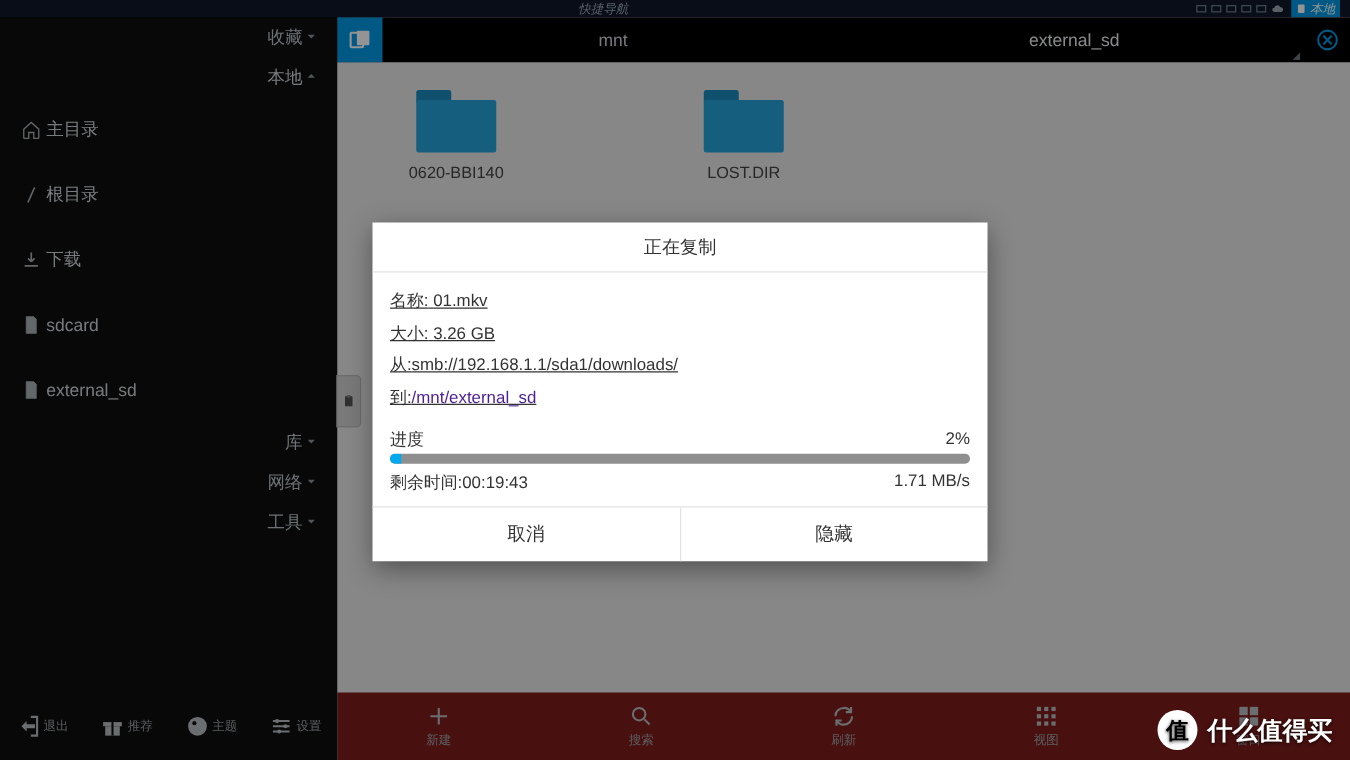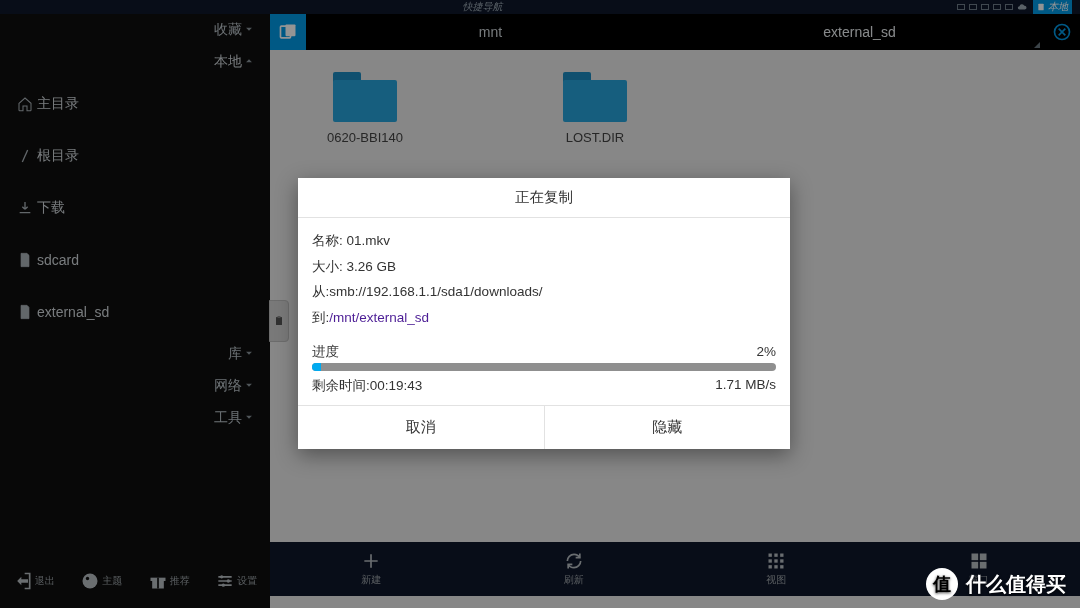--- a/index.html
+++ b/index.html
@@ -82,34 +82,34 @@
 
   
   .edge-tab{
     position:absolute; left:-1px; top:286px; width:20px; height:42px; background:#d0d0d0; border:1px solid #bbb; border-radius:0 4px 4px 0;
     display:flex; align-items:center; justify-content:center; cursor:pointer;
   }
   .edge-tab svg{ width:12px;height:14px; fill:#555;}
 
   
   .content-bottom{
-    position:absolute; bottom:12px; left:0; right:0; height:54px; background:#0f172a; display:flex;text-align:center;
+    position:absolute; bottom:0; left:0; right:0; height:54px; background:#7f1d1d; display:flex;text-align:center;
   }
   .content-bottom .btn{ flex:1; display:flex; flex-direction:column; align-items:center; justify-content:center; gap:2px; font-size:10px; color:#9aa1a6; cursor:pointer; position:relative;}
   .content-bottom .btn svg{ width:20px;height:20px; fill:none; stroke:#b7bdc2; stroke-width:2;}
   .content-bottom .btn.grid svg{ fill:#b7bdc2; stroke:none;}
   .dialog{
     position:absolute; z-index:60; background:#fff; width:492px;
     left:298px; top:178px; box-shadow:0 6px 20px rgba(0,0,0,0.4);
     font-size:13.5px; color:#333;
   }
   .dlg-title{ text-align:center; padding:10px 0; font-size:14.5px; border-bottom:1px solid #e2e2e2;}
-  .dlg-body{ padding:10px 14px 8px 14px; line-height:1.9; }
+  .dlg-body{ padding:10px 14px 8px 14px; line-height:1.9;text-decoration:underline; }
   .dlg-body .link{ color:#4c1d95; }
-  .dlg-progress-row{ display:flex; justify-content:space-between; padding:4px 14px 2px 14px;align-items:center;}
+  .dlg-progress-row{ display:flex; justify-content:space-between; padding:4px 14px 2px 14px;}
   .progress-bar{ margin:0 14px; height:8px; background:#8f8f8f; border-radius:4px; overflow:hidden;}
   .progress-fill{ height:100%; background:#00aaf0; }
   .dlg-meta-row{ display:flex; justify-content:space-between; padding:6px 14px 10px 14px;text-align:center;}
   .dlg-buttons{ display:flex; border-top:1px solid #e2e2e2;}
   .dlg-buttons .dlg-btn{ flex:1; text-align:center; padding:12px 0; font-size:15px; color:#333; cursor:pointer;}
   .dlg-buttons .dlg-btn:first-child{ border-right:1px solid #e2e2e2;}
 
   
   .watermark{
     position:absolute; right:14px; bottom:8px; z-index:100;
@@ -230,32 +230,32 @@
     <div class="sb-bottom">
       <div class="btn">
         <svg viewBox="0 0 24 24">
             <path d="M10 17l-5-5 5-5v3h8v4h-8z"></path>
             <path d="M14 3h6v18h-6" fill="none" stroke="#b7bdc2" stroke-width="2"></path>
           </svg>
         <span>退出</span>
       </div>
       <div class="btn">
         <svg viewBox="0 0 24 24">
-            <circle cx="12" cy="12" r="9"></circle>
-            <circle cx="9" cy="9" r="2" fill="#0e0e0e"></circle>
-          </svg>
-        <span>主题</span>
-      </div>
-      <div class="btn">
-        <svg viewBox="0 0 24 24">
             <rect x="3" y="8" width="18" height="4"></rect>
             <rect x="5" y="12" width="14" height="9"></rect>
             <rect x="11" y="8" width="2" height="13" fill="#0e0e0e"></rect>
           </svg>
         <span>推荐</span>
+      </div>
+      <div class="btn">
+        <svg viewBox="0 0 24 24">
+            <circle cx="12" cy="12" r="9"></circle>
+            <circle cx="9" cy="9" r="2" fill="#0e0e0e"></circle>
+          </svg>
+        <span>主题</span>
       </div>
       <div class="btn">
         <svg viewBox="0 0 24 24">
             <path d="M4 7h16M4 12h16M4 17h16" stroke="#b7bdc2" stroke-width="2"></path>
             <circle cx="8" cy="7" r="2"></circle>
             <circle cx="16" cy="12" r="2"></circle>
             <circle cx="10" cy="17" r="2"></circle>
           </svg>
         <span>设置</span>
       </div>
@@ -302,20 +302,27 @@
           <rect x="9" y="2" width="6" height="4" rx="1" fill="#888"></rect>
         </svg>
     </div>
 
     <div class="content-bottom">
       <div class="btn">
         <svg viewBox="0 0 24 24">
             <path d="M12 4v16M4 12h16"></path>
           </svg>
         <span>新建</span>
+      </div>
+      <div class="btn">
+        <svg viewBox="0 0 24 24">
+            <circle cx="10" cy="10" r="6"></circle>
+            <path d="M15 15l5 5"></path>
+          </svg>
+        <span>搜索</span>
       </div>
       <div class="btn">
         <svg viewBox="0 0 24 24">
             <path d="M4 12a8 8 0 018-8 8 8 0 017 4M20 12a8 8 0 01-8 8 8 8 0 01-7-4"></path>
             <path d="M19 3v5h-5M5 21v-5h5"></path>
           </svg>
         <span>刷新</span>
       </div>
       <div class="btn grid">
         <svg viewBox="0 0 24 24">

